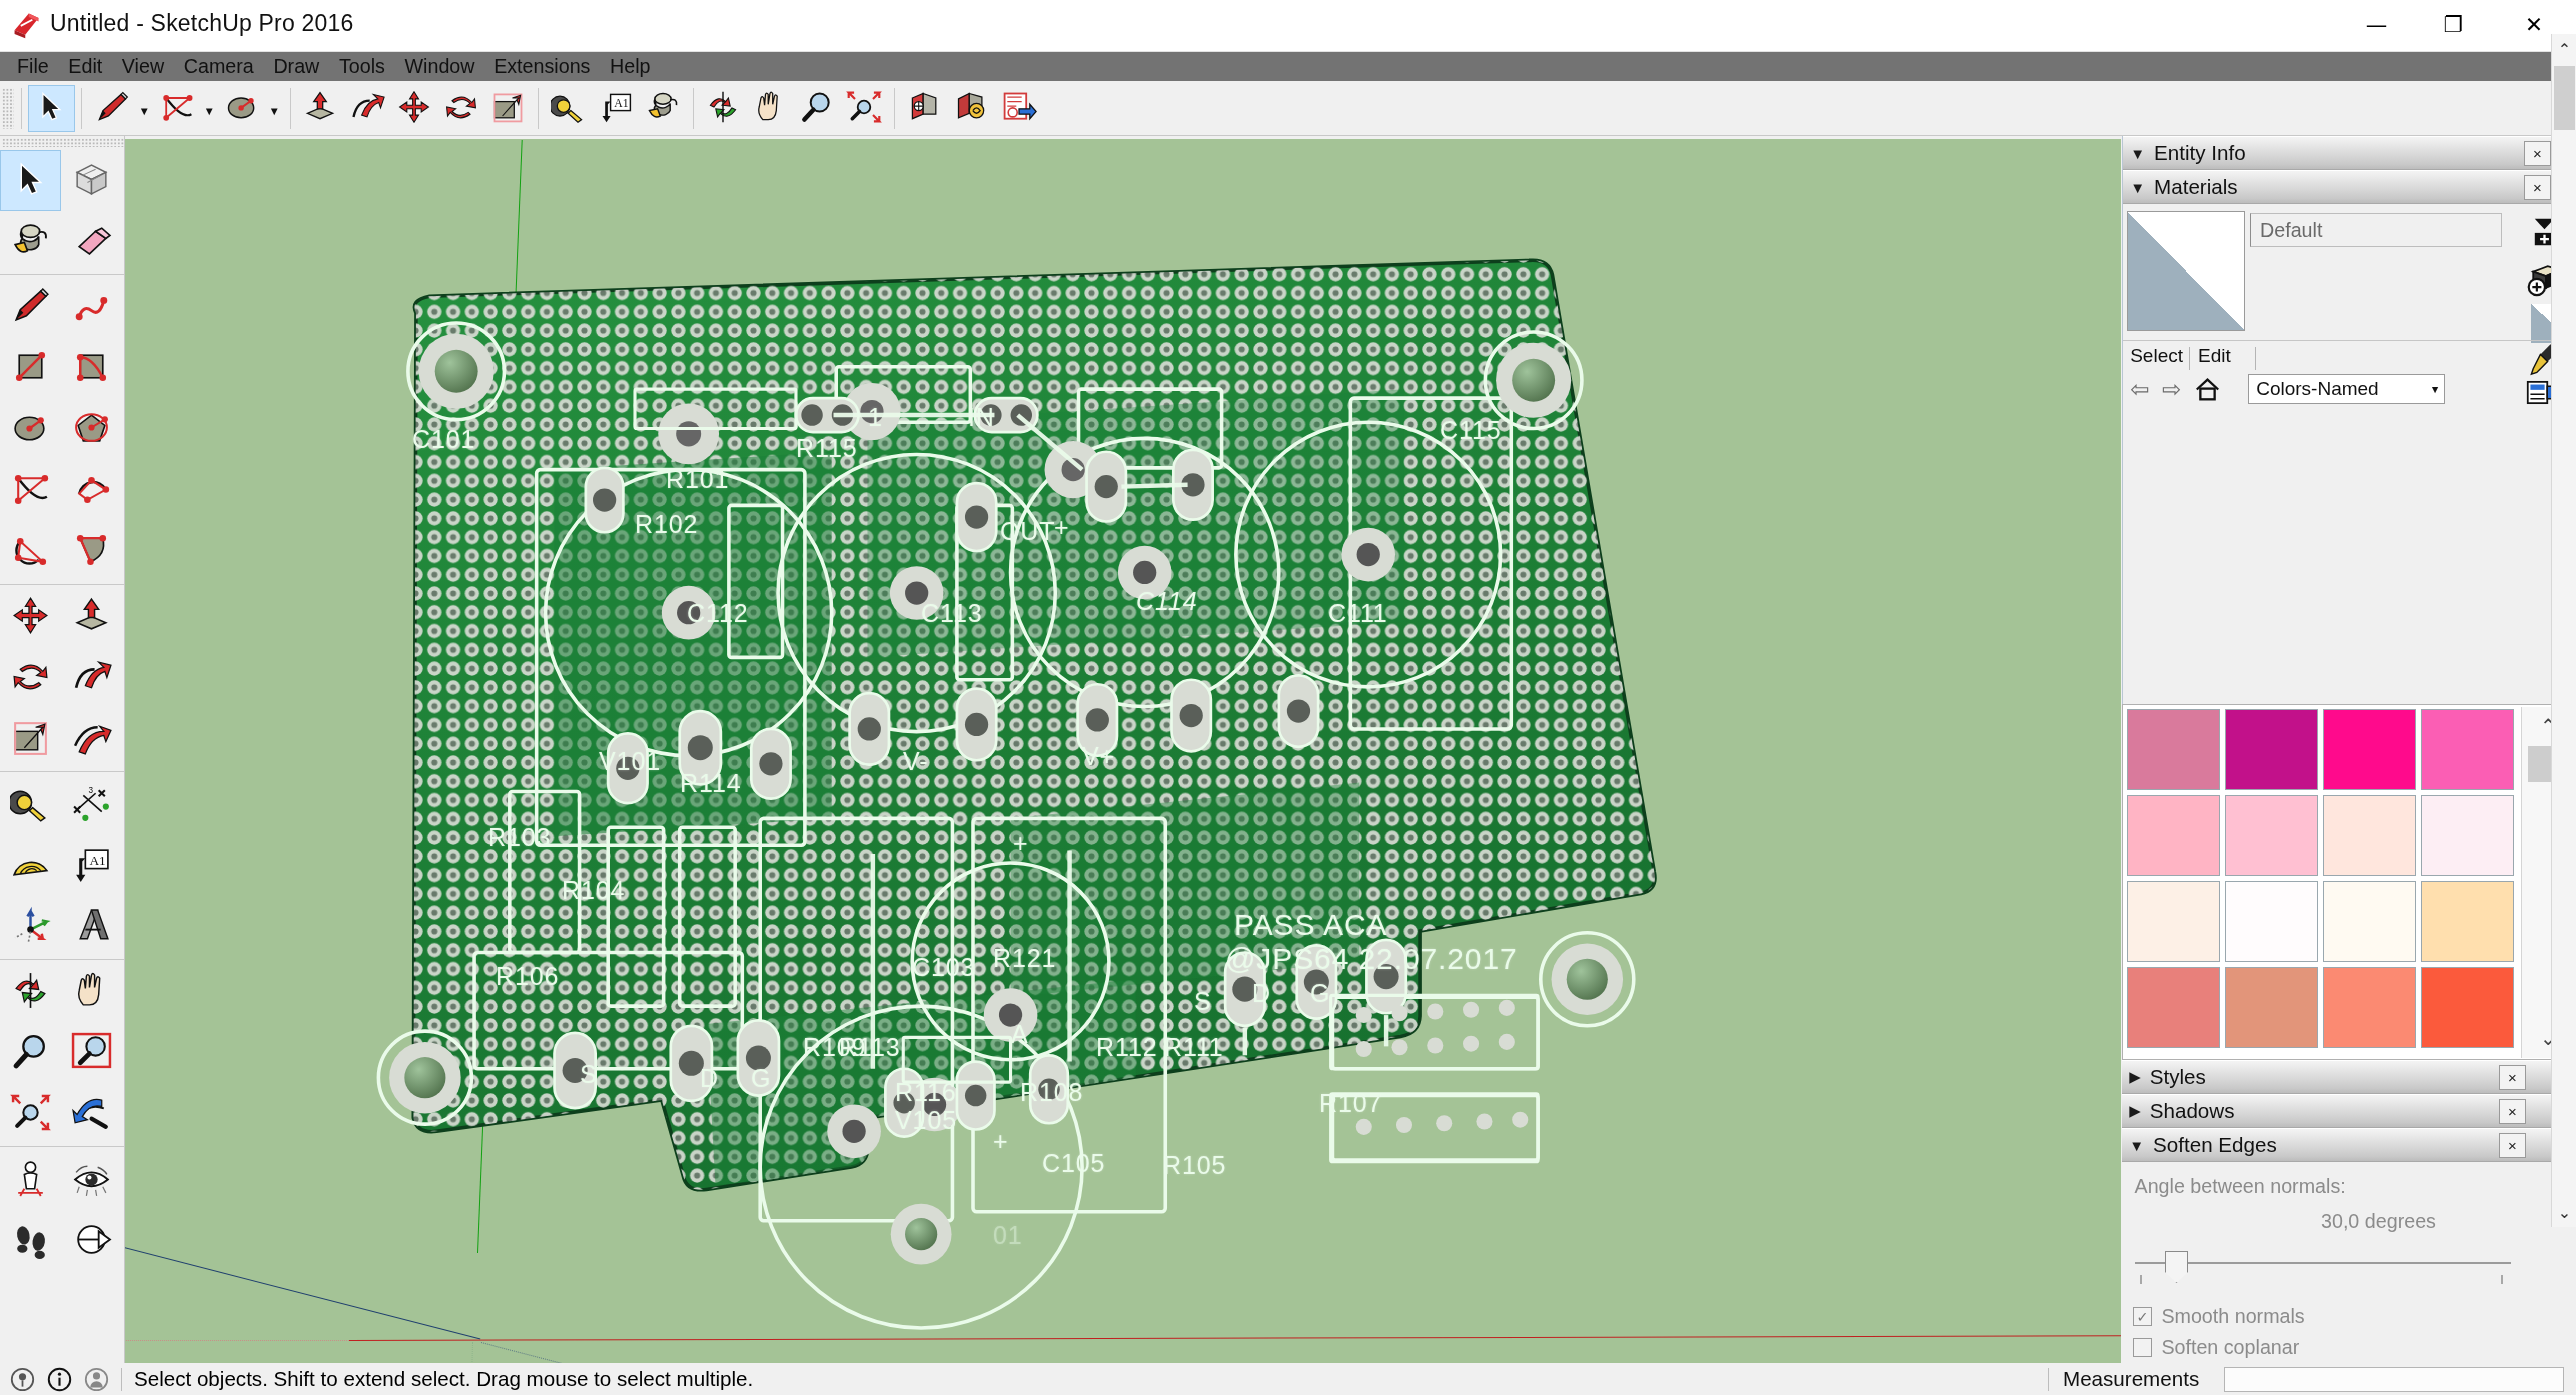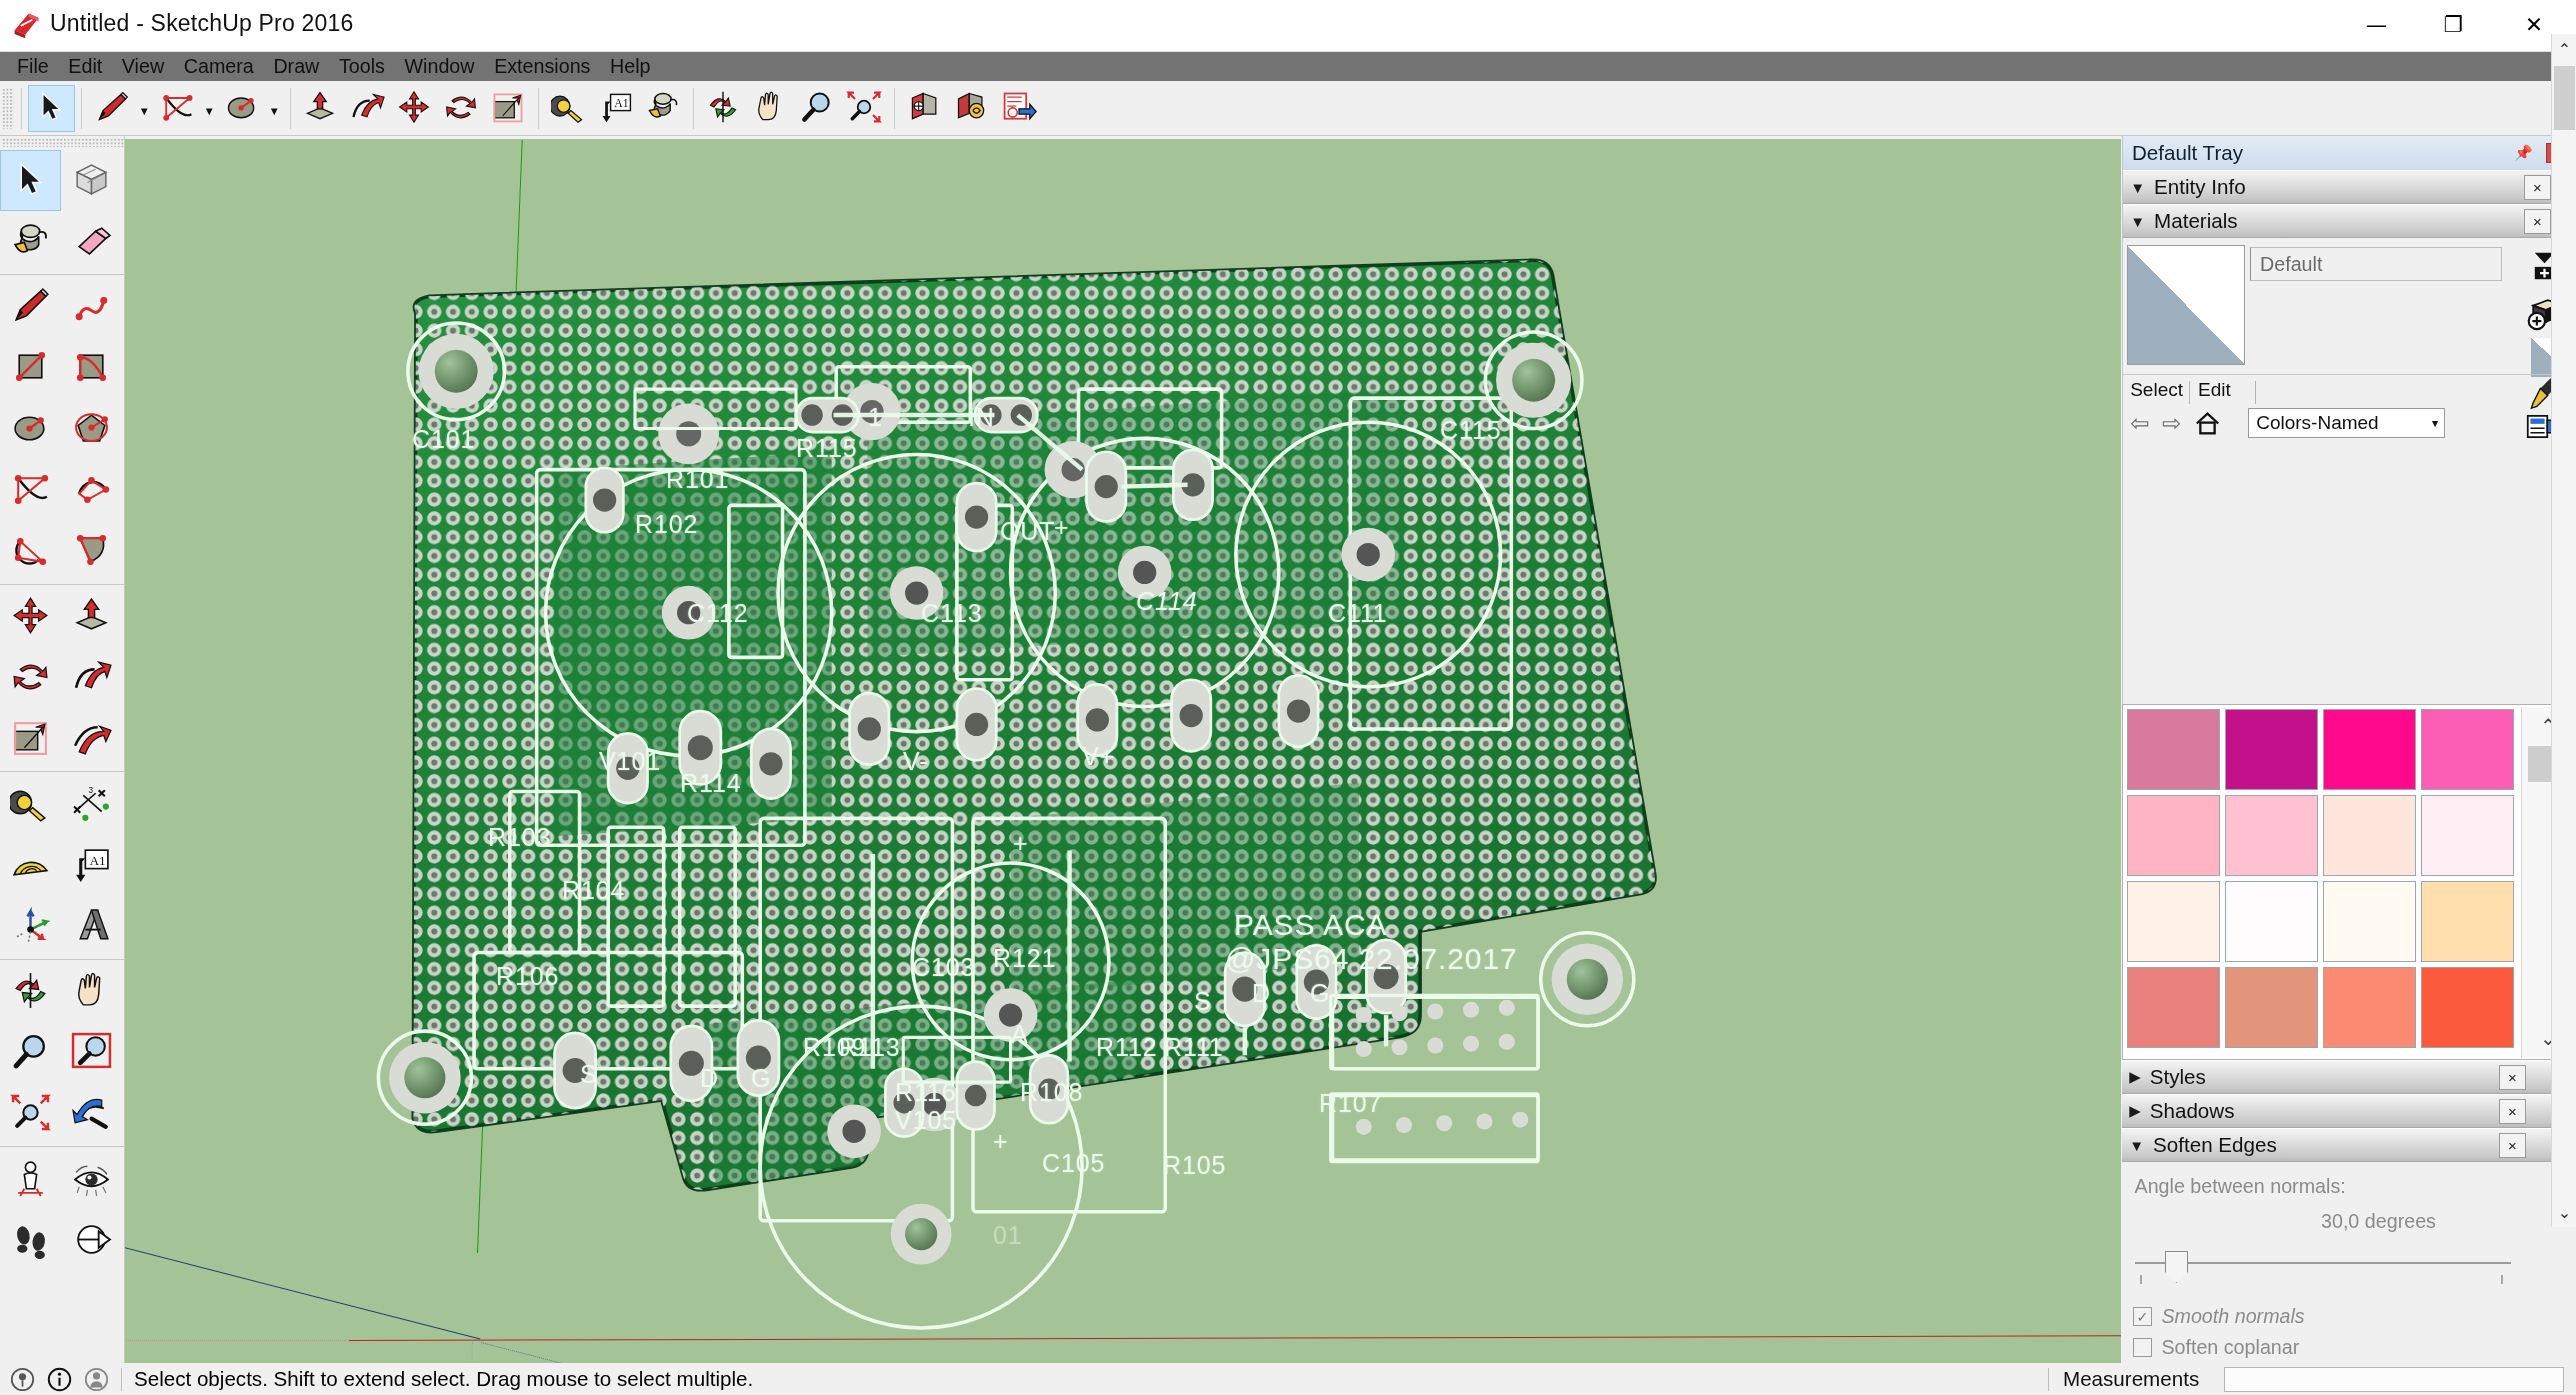--- a/index.html
+++ b/index.html
@@ -911,25 +911,20 @@
         <div class="pcb-lbl" style="left: 662px; top: 881px;">+</div>
         <div class="pcb-lbl" style="left: 832px; top: 905px;">R105</div>
         <div class="pcb-lbl" style="left: 662px; top: 975px; opacity: 0.45;">01</div>
         <div class="pcb-lbl" style="left: 903px; top: 662px; font-size: 30px;">PASS ACA</div>
         <div class="pcb-lbl" style="left: 894px; top: 696px; font-size: 30px;">@JPS64 22.07.2017</div>
       </div>
   </div>
 </div>
 
 <div id="tray">
-  <div id="tray-title">
-    <span id="tray-title-text">Default Tray</span>
-    <span id="tray-pin">📌</span>
-    <span id="tray-close">✕</span>
-  </div>
 
   <div class="pnl-head">
     <span class="pnl-tri">▼</span>
     <span class="pnl-name">Entity Info</span>
     <span class="pnl-x">×</span>
   </div>
 
   <div class="pnl-head">
     <span class="pnl-tri">▼</span>
     <span class="pnl-name">Materials</span>
@@ -1028,21 +1023,21 @@
   </div>
   <div class="pnl-body" id="se-body">
     <span class="se-lbl" id="se-ang">Angle between normals:</span>
     <span class="se-lbl" id="se-deg">30,0  degrees</span>
     <div id="se-slider"></div>
     <div id="se-thumb"></div>
     <div id="se-tick-l"></div>
     <div id="se-tick-r"></div>
     <div class="se-cbrow" id="se-cb1">
       <span class="cbx">✓</span>
-      <span class="se-lbl" style="position:static;font-style:italic;">Smooth normals</span>
+      <span class="se-lbl" style="position:static;">Smooth normals</span>
     </div>
     <div class="se-cbrow" id="se-cb2">
       <span class="cbx"></span>
       <span class="se-lbl" style="position:static;">Soften coplanar</span>
     </div>
   </div>
 </div>
 
 <div id="tray-scroll">
   <div id="ts-up">⌃</div>

